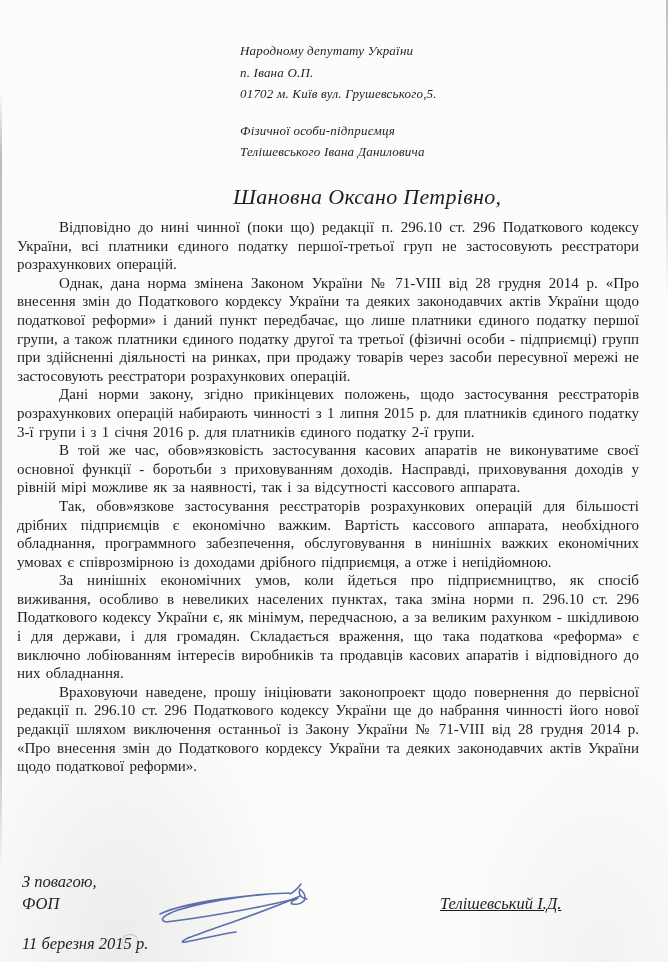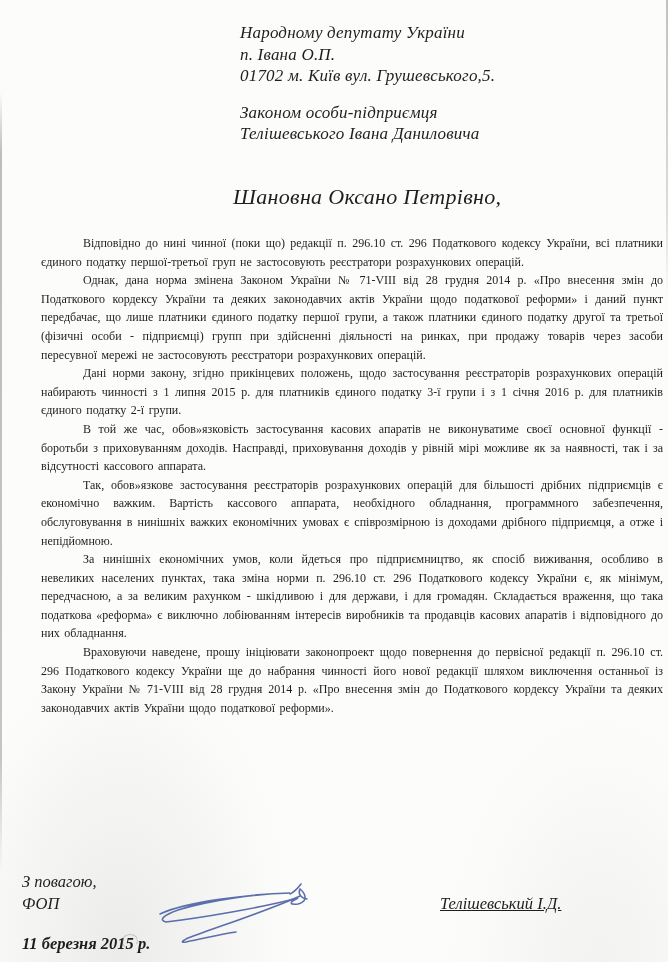--- a/index.html
+++ b/index.html
@@ -22,44 +22,43 @@
   
   .edge-left{
     position:absolute;left:0;top:92px;width:2px;height:780px;
     background:linear-gradient(to bottom, rgba(70,70,70,0) 0%, rgba(70,70,70,0.35) 8%, rgba(70,70,70,0.3) 85%, rgba(70,70,70,0) 100%);
   }
   .edge-right{
     position:absolute;right:0;top:0;width:2px;height:300px;
     background:linear-gradient(to bottom, rgba(70,70,70,0.32) 0%, rgba(70,70,70,0.18) 70%, rgba(70,70,70,0) 100%);
   }
   .address-block{
-    position:absolute;left:240px;top:22px;
-    font-style:italic;font-size:17px;line-height:21.5px;
+    position:absolute;left:240px;top:40px;
+    font-style:italic;font-size:13px;line-height:21.5px;
     letter-spacing:0.2px;
   }
   .address-block .gap{height:15px;}
   .salutation{
     position:absolute;left:233px;top:184px;
     font-style:italic;font-size:22px;letter-spacing:0.3px;
   }
   .body-text{
-    position:absolute;left:41px;top:218px;width:622px;
-    font-size:12px;line-height:18.6px;
+    position:absolute;left:17px;top:218px;width:622px;
+    font-size:15px;line-height:18.6px;
     text-align:justify;
-    margin-top:16px;
   }
   .body-text p{margin:0;text-indent:42px;word-spacing:1.5px;}
   .closing{
     position:absolute;left:0;top:0;width:668px;height:904px;
     font-style:italic;font-size:16.5px;
   }
   .regards{position:absolute;left:22px;top:872px;}
   .fop{position:absolute;left:22px;top:894px;}
   .signatory{position:absolute;left:440px;top:894px;text-decoration:underline;}
-  .date-line{position:absolute;left:22px;top:934px;font-weight:bold;}
+  .date-line{position:absolute;left:22px;top:934px;}
   .signature{position:absolute;left:140px;top:872px;width:320px;height:80px;}
   .pencil-mark{
     position:absolute;left:122px;top:934px;width:14px;height:12px;
     border:1px solid rgba(120,120,120,0.35);
     border-radius:50% 60% 55% 50%;
     border-bottom-color:transparent;
     transform:rotate(-15deg);
   }
 </style>
 </head>
@@ -68,21 +67,21 @@
 <div class="page">
 
   <div class="edge-left"></div>
   <div class="edge-right"></div>
 
   <div class="address-block">
     <div>Народному депутату України</div>
     <div>п. Івана О.П.</div>
     <div>01702 м. Київ вул. Грушевського,5.</div>
     <div class="gap"></div>
-    <div>Законом особи-підприємця</div>
+    <div>Фізичної особи-підприємця</div>
     <div>Телішевського Івана Даниловича</div>
   </div>
 
   <div class="salutation">Шановна  Оксано Петрівно,</div>
 
   <div class="body-text">
     <p>Відповідно до нині чинної (поки що) редакції п. 296.10 ст. 296 Податкового кодексу України, всі платники єдиного податку першої-третьої груп не застосовують реєстратори розрахункових операцій.</p>
     <p>Однак, дана норма змінена Законом України № 71-VIII від 28 грудня 2014 р.  «Про внесення змін до Податкового кордексу України та деяких законодавчих актів України щодо податкової реформи» і даний пункт передбачає, що лише платники єдиного податку першої групи, а також платники єдиного податку другої  та третьої (фізичні особи - підприємці) групп при здійсненні діяльності на ринках, при продажу товарів через засоби пересувної мережі  не застосовують реєстратори розрахункових операцій.</p>
     <p>Дані норми закону, згідно прикінцевих положень,   щодо застосування реєстраторів розрахункових операцій набирають чинності з 1 липня  2015 р. для платників єдиного податку 3-ї групи і з 1 січня 2016 р. для платників єдиного податку 2-ї групи.</p>
     <p>В той же час, обов»язковість застосування касових апаратів не виконуватиме своєї основної функції - боротьби з приховуванням доходів. Насправді, приховування доходів у рівній мірі можливе як за наявності, так і за відсутності кассового аппарата.</p>

